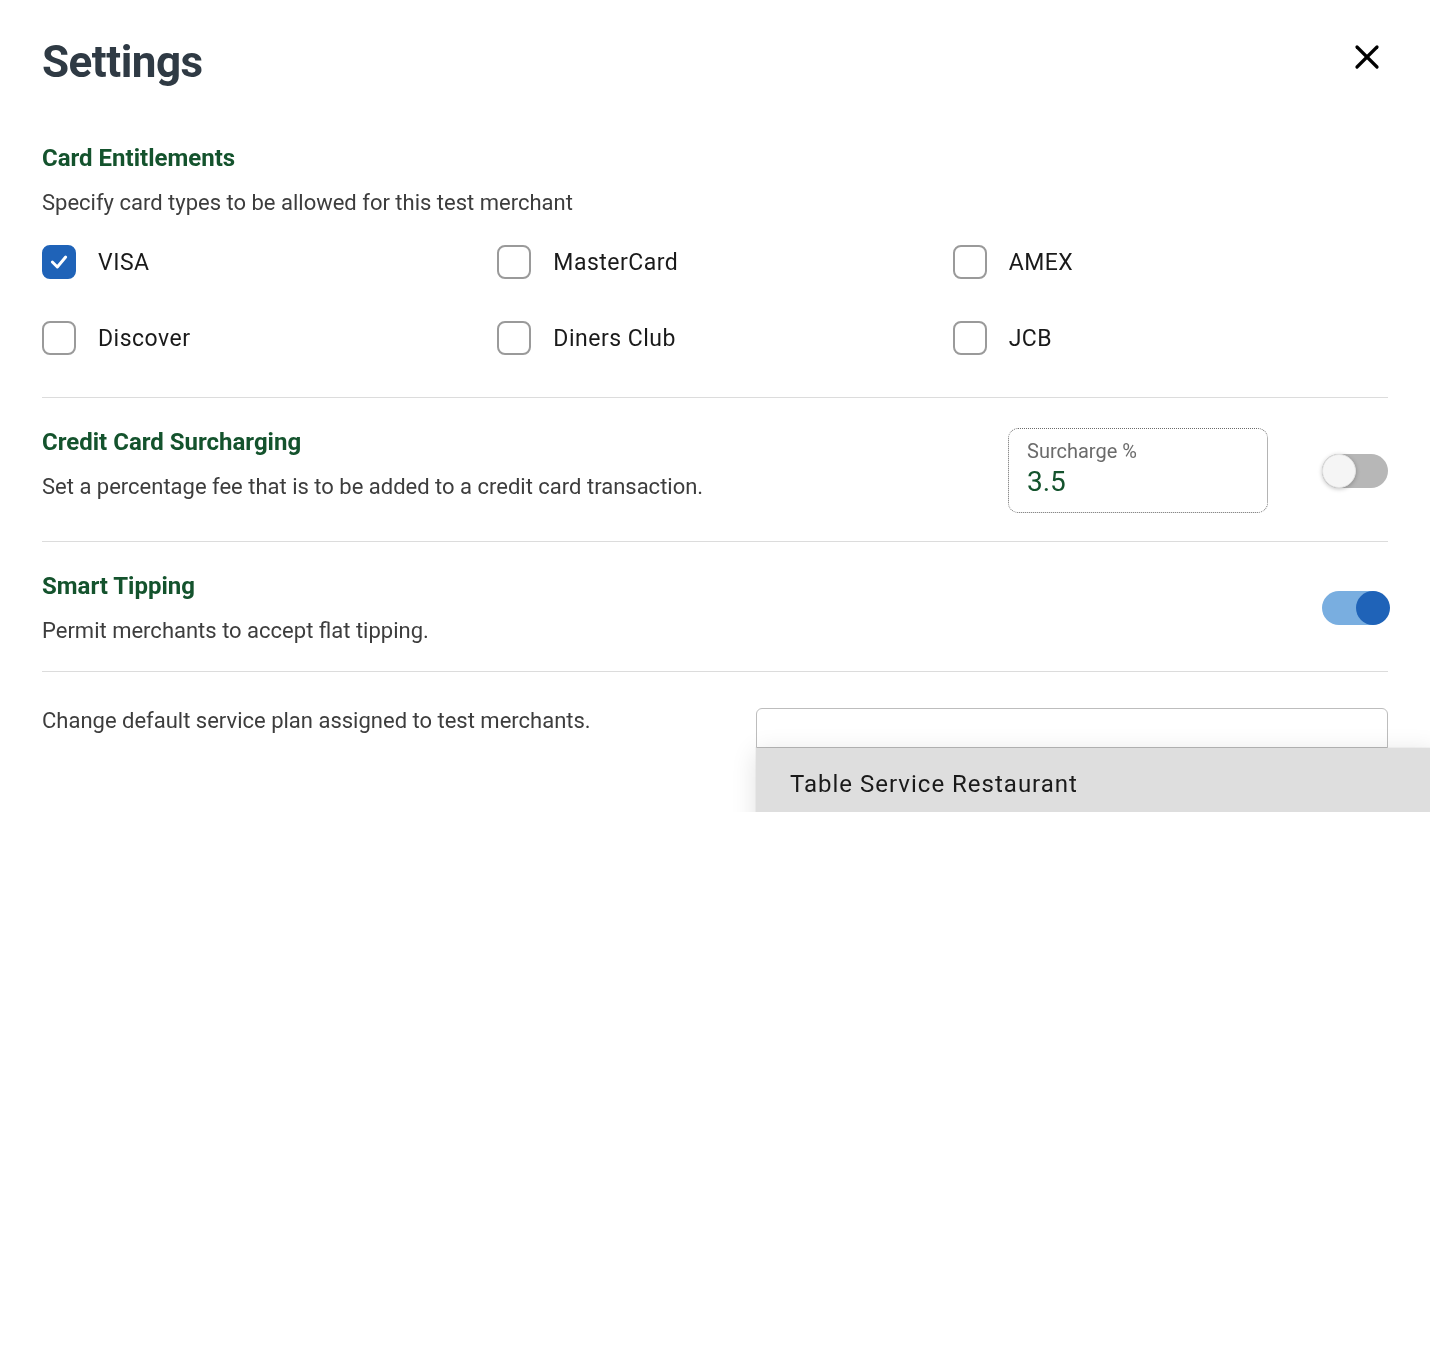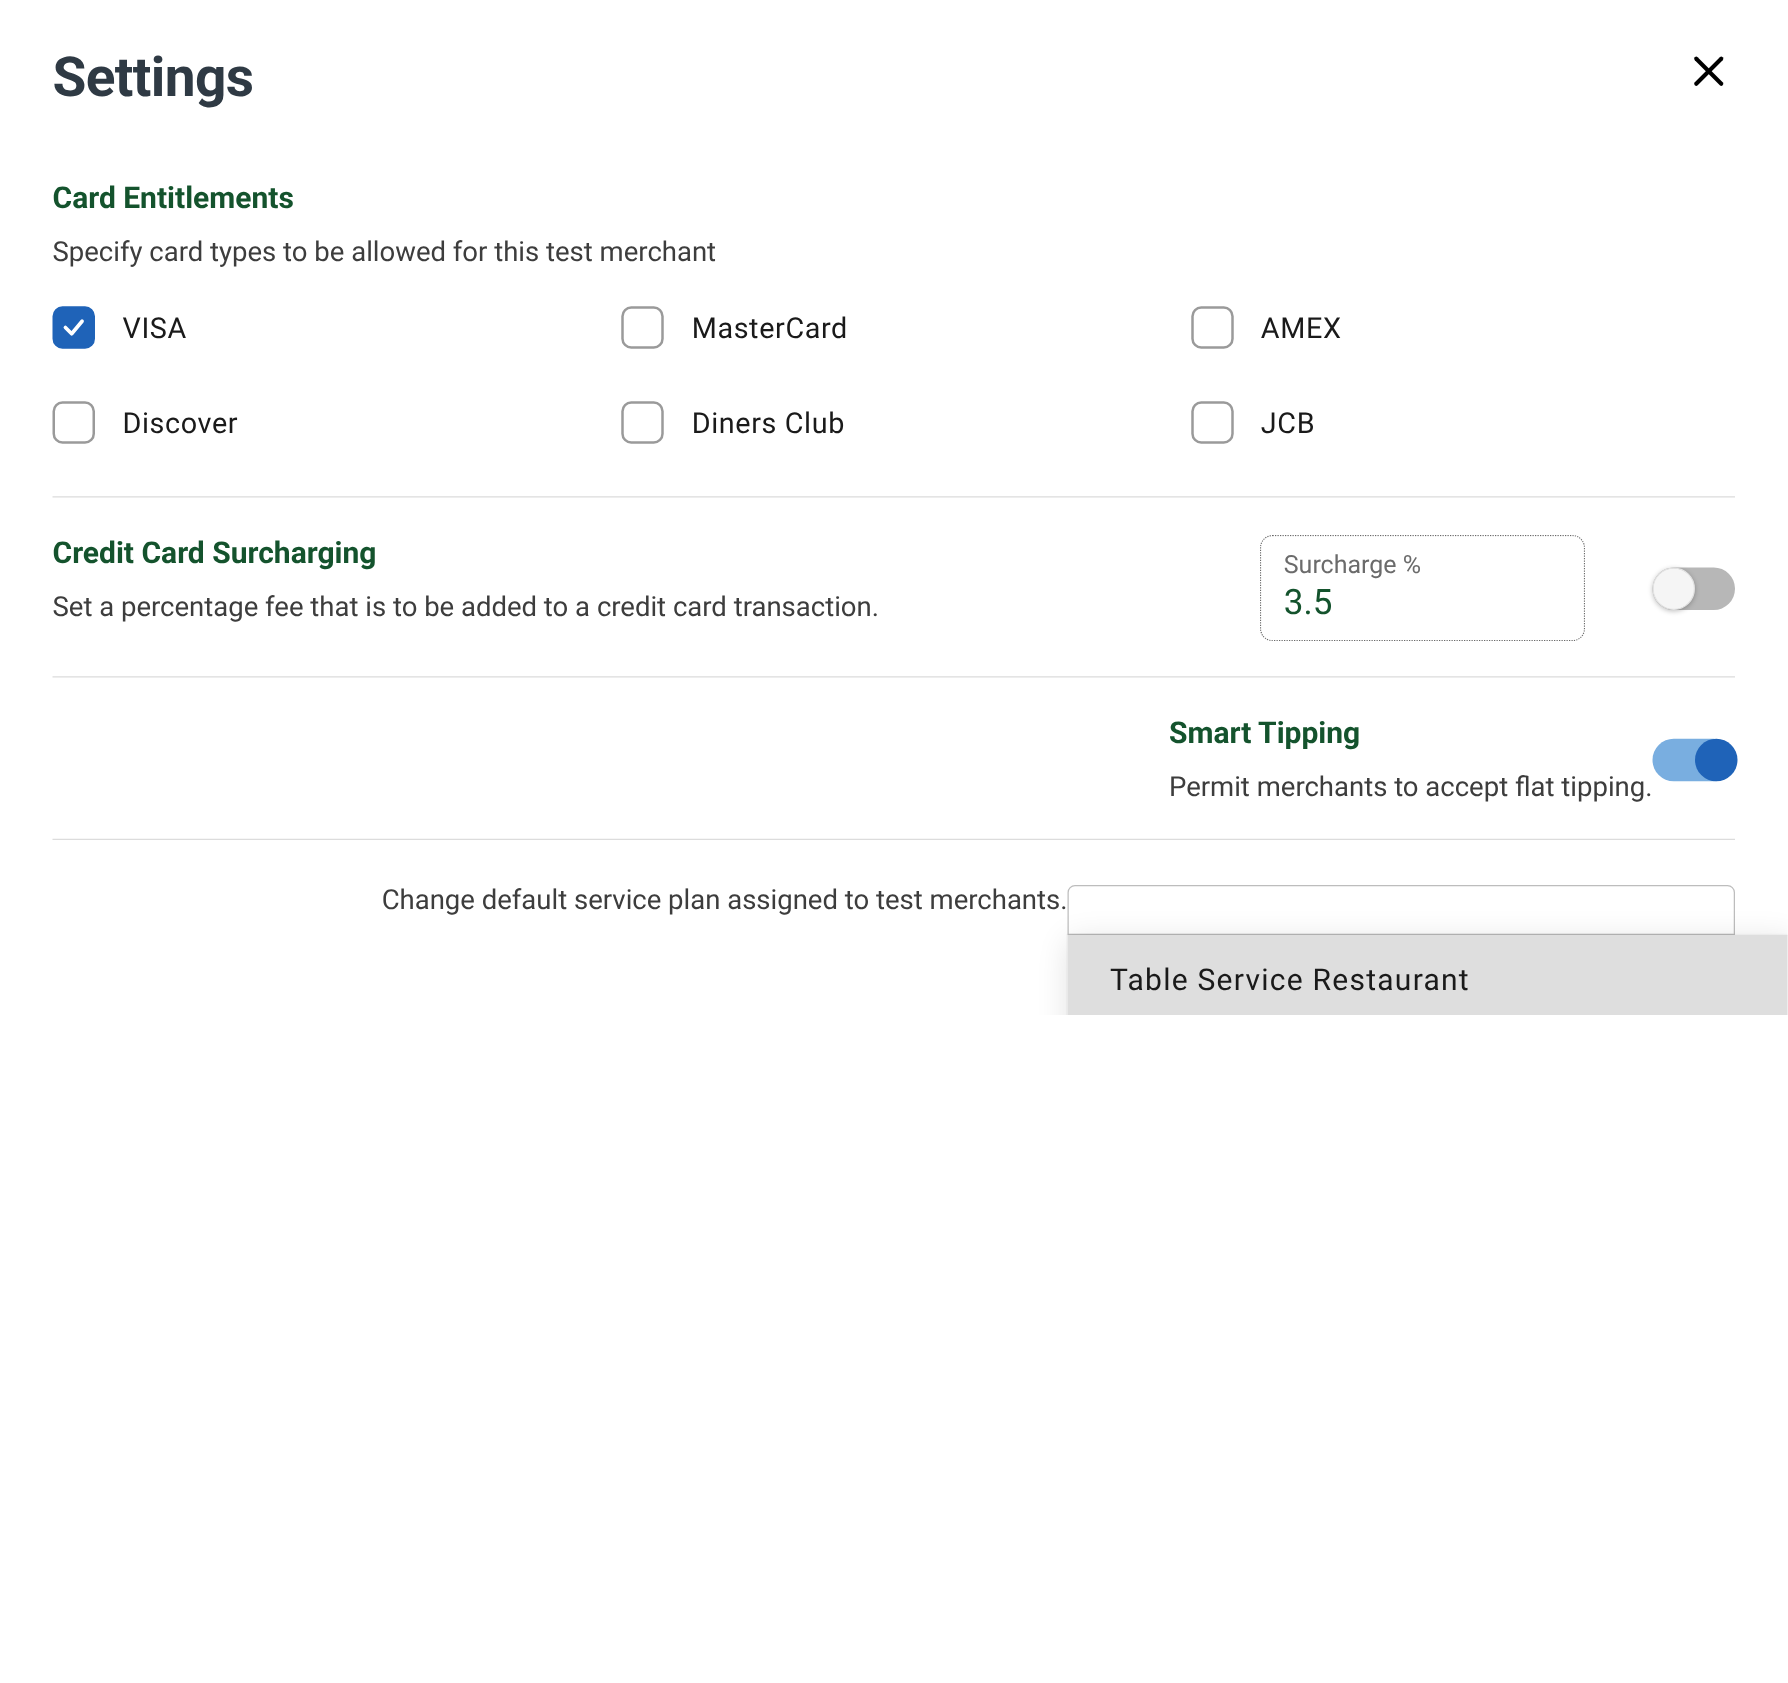--- a/index.html
+++ b/index.html
@@ -89,25 +89,25 @@
       border-radius: 50%;
       background: #fff;
       position: absolute;
       top: 0;
       box-shadow: 0 1px 4px rgba(0,0,0,0.25);
     }
     .toggle.off .toggle-knob { left: 0; background:#f5f5f5; border:1px solid #e3e3e3;}
     .toggle.on .toggle-knob { right: -2px; background: #1f63b8; box-shadow:none; }
     .smart-row, .plan-row {
       display:flex;
-      justify-content: flex-end;
+      justify-content: space-between;
       align-items: center;
     }
     .plan-row { align-items: flex-start; margin-top: 36px; position: relative; }
-    .select-wrap { width: 534px; position: relative; }
+    .select-wrap { width: 632px; position: relative; }
     .select-box {
       height: 40px;
       border:1px solid #bdbdbd;
       border-radius: 6px 6px 0 0;
       background:#fff;
     }
     .dropdown {
       position:absolute;
       left:0;
       right:-48px;

